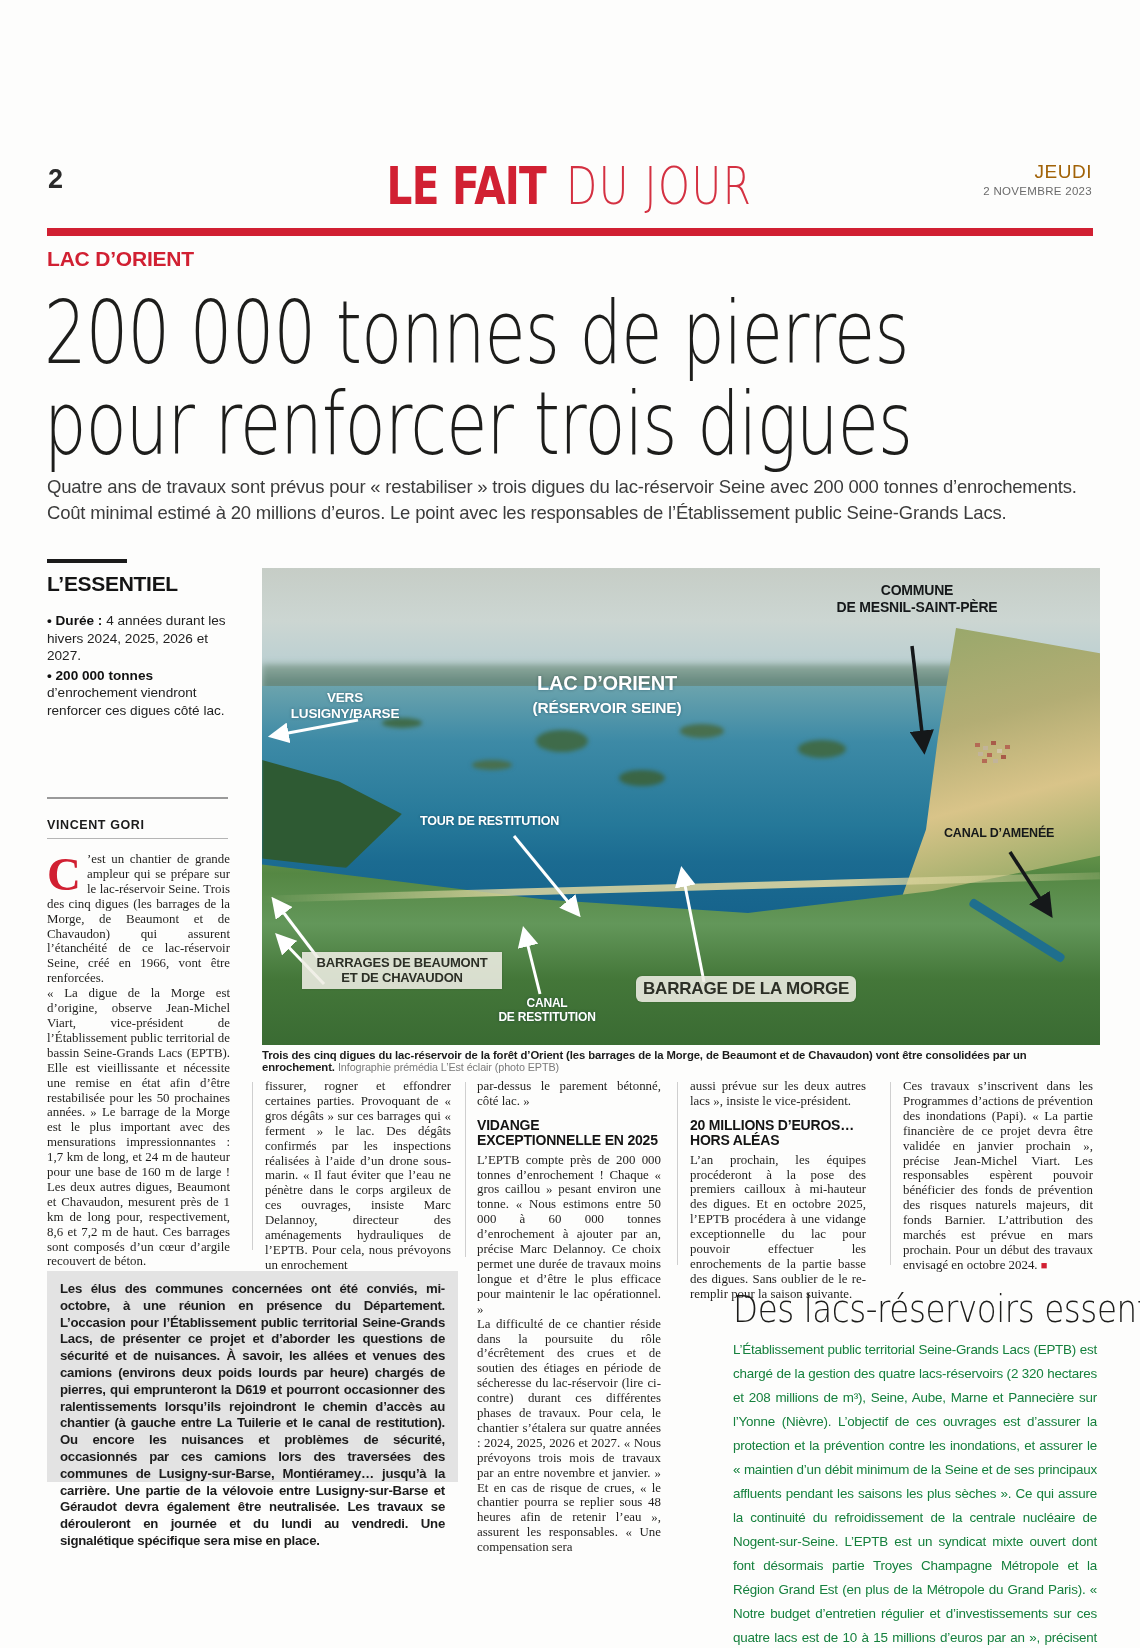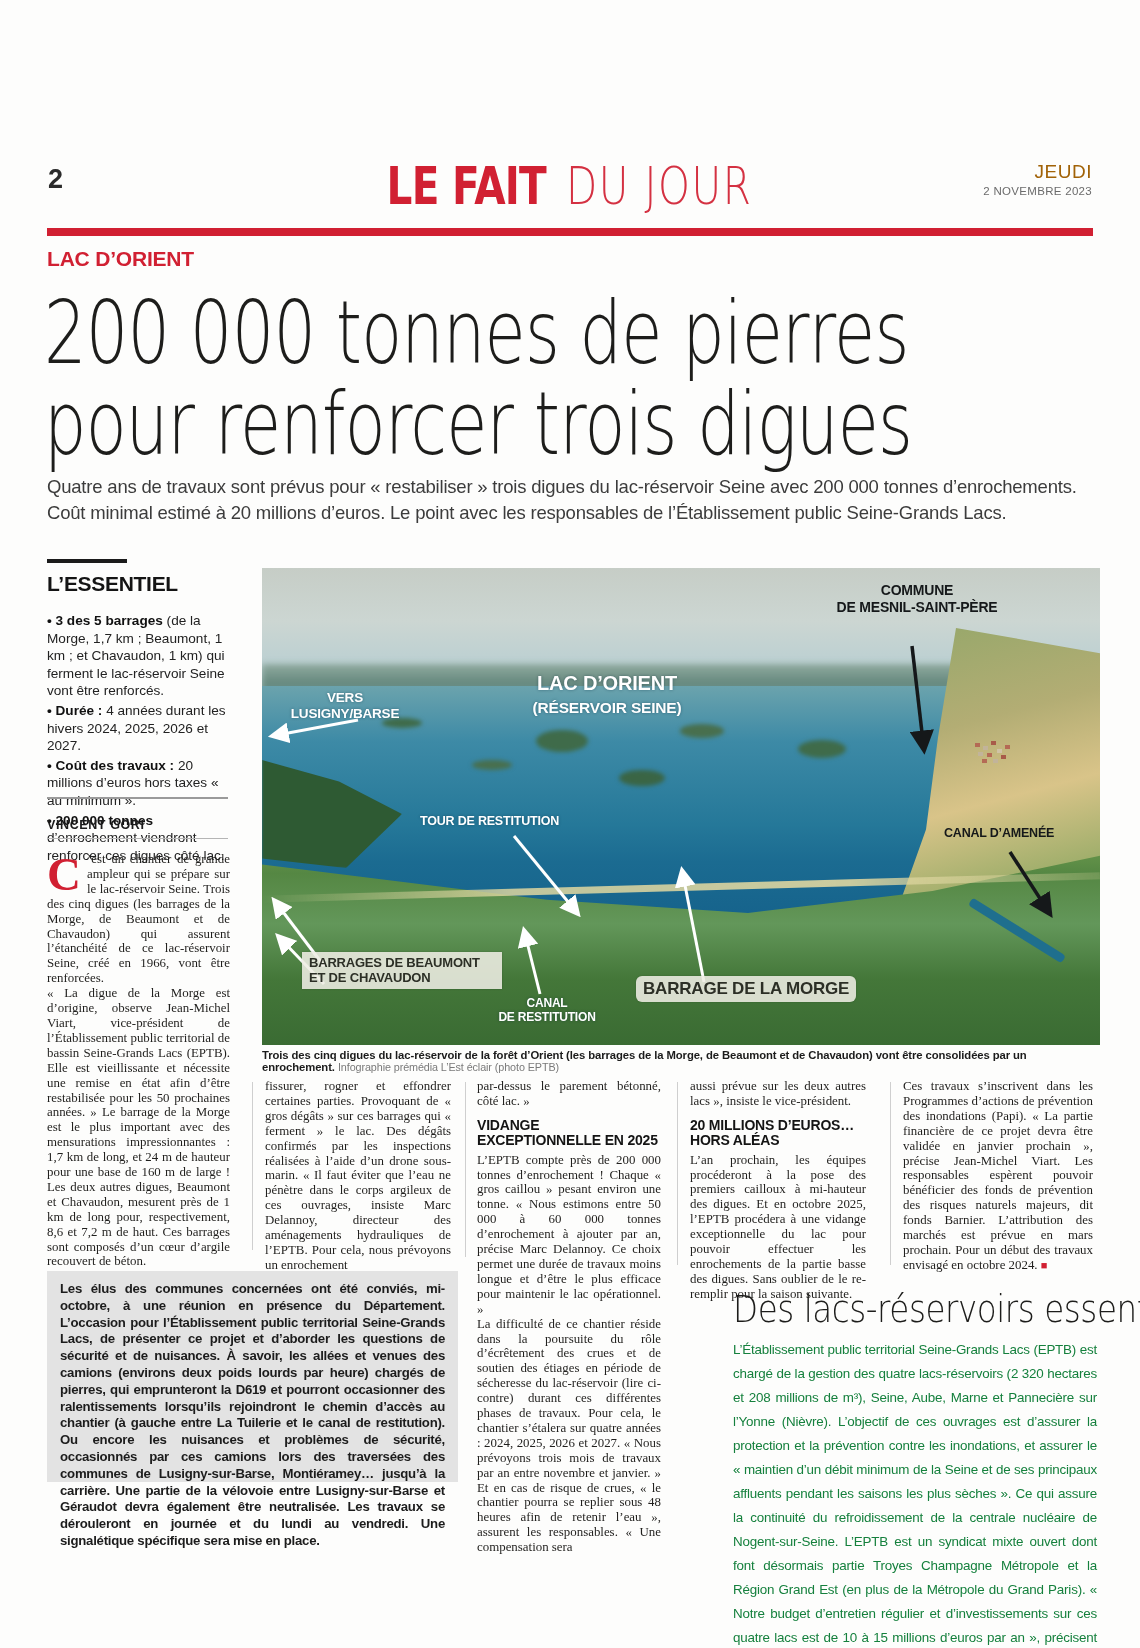--- a/index.html
+++ b/index.html
@@ -76,21 +76,21 @@
     background:linear-gradient(180deg,#7aa352 0%,#558743 22%,#63975a 45%,#447739 70%,#3a6b33 100%);}
   .ph-dam-crest{left:0;bottom:154px;width:100%;height:7px;filter:blur(.5px);
     transform:rotate(-1.6deg);background:linear-gradient(90deg,rgba(222,214,160,.0),rgba(222,214,160,.85) 30%,rgba(222,214,160,.9) 70%,rgba(222,214,160,.2));}
   .ph-canal{right:28px;bottom:110px;width:110px;height:9px;transform:rotate(32deg);background:#1f6f8e;border-radius:4px;}
   .ph-village{right:120px;top:175px;width:5px;height:4px;background:#b46a55;
     box-shadow:8px 3px 0 #c2b49a,16px -2px 0 #a85b49,3px 9px 0 #c2b49a,12px 10px 0 #b46a55,22px 6px 0 #d0c3a6,26px 12px 0 #a85b49,18px 16px 0 #c2b49a,7px 16px 0 #b46a55,30px 2px 0 #b46a55;}
   .ph-label{position:absolute;font-weight:700;letter-spacing:-.2px;line-height:1.18;
     font-family:"Liberation Sans",sans-serif;}
   .lab-white{color:#fff;text-shadow:0 0 3px rgba(0,40,60,.45);}
   .lab-black{color:#15181a;}
-  .lab-box{background:rgba(238,237,228,.88);color:#2c2f26;padding:3px 7px;box-shadow:0 0 2px rgba(0,0,0,.2);}
+  .lab-box{background:rgba(238,237,228,.88);color:#2c2f26;padding:3px 7px;text-align:center;box-shadow:0 0 2px rgba(0,0,0,.2);}
   .ph-svg{position:absolute;left:0;top:0;}
   
   .caption{left:262px;top:1049px;width:838px;font-size:11.3px;letter-spacing:-.1px;color:#1b1b1b;}
   .caption .cap-main{font-weight:700;}
   .caption .cap-credit{color:#7a7a7a;font-weight:400;font-size:10.8px;}
   
   .travaux{left:47px;top:1271px;width:411px;height:211px;background:#e3e3e3;box-sizing:border-box;padding:10px 13px 8px 13px;}
   .travaux-title{font-size:19px;font-weight:700;letter-spacing:-.4px;color:#141414;margin:0 0 3px 0;}
   .travaux-text{font-size:13.2px;line-height:16.8px;font-weight:700;color:#1c1c1c;text-align:justify;letter-spacing:-.25px;}
   
@@ -120,23 +120,21 @@
 <div class="abs red-rule"></div>
 <div class="abs kicker">LAC D’ORIENT</div>
 
 <div class="abs headline-line hl1">200 000 tonnes de pierres</div>
 <div class="abs headline-line hl2">pour renforcer trois digues</div>
 <div class="abs standfirst">Quatre ans de travaux sont prévus pour « restabiliser » trois digues du lac-réservoir Seine avec 200 000 tonnes d’enrochements. Coût minimal estimé à 20 millions d’euros. Le point avec les responsables de l’Établissement public Seine-Grands Lacs.</div>
 
 <div class="abs ess-toprule"></div>
 <div class="abs ess-title">L’ESSENTIEL</div>
 <div class="abs ess-list">
-  <p><span class="ess-lead">• 3 des 5 barrages</span><span> (de la Morge, 1,7 km ; Beaumont, 1 km ; et Chavaudon, 1 km) qui ferment le lac-réservoir Seine vont être renforcés.</span></p>
   <p><span class="ess-lead">• Durée :</span><span> 4 années durant les hivers 2024, 2025, 2026 et 2027.</span></p>
-  <p><span class="ess-lead">• Coût des travaux :</span><span> 20 millions d’euros hors taxes « au minimum ».</span></p>
   <p><span class="ess-lead">• 200 000 tonnes</span><span> d’enrochement viendront renforcer ces digues côté lac.</span></p>
 </div>
 <div class="abs ess-botrule"></div>
 
 <div class="abs byline">VINCENT GORI</div>
 <div class="abs byline-rule"></div>
 
 <div class="abs bodycol col1">
   <p><span class="dropcap">C</span><span>’est un chantier de grande ampleur qui se prépare sur le lac-réservoir Seine. Trois des cinq digues (les barrages de la Morge, de Beaumont et de Chavaudon) qui assurent l’étanchéité de ce lac-réservoir Seine, créé en 1966, vont être renforcées.</span></p>
   <p>« La digue de la Morge est d’origine, observe Jean-Michel Viart, vice-président de l’Établissement public territorial de bassin Seine-Grands Lacs (EPTB). Elle est vieillissante et nécessite une remise en état afin d’être restabilisée pour les 50 prochaines années. » Le barrage de la Morge est le plus important avec des mensurations impressionnantes : 1,7 km de long, et 24 m de hauteur pour une base de 160 m de large ! Les deux autres digues, Beaumont et Chavaudon, mesurent près de 1 km de long pour, respectivement, 8,6 et 7,2 m de haut. Ces barrages sont composés d’un cœur d’argile recouvert de béton.</p>

